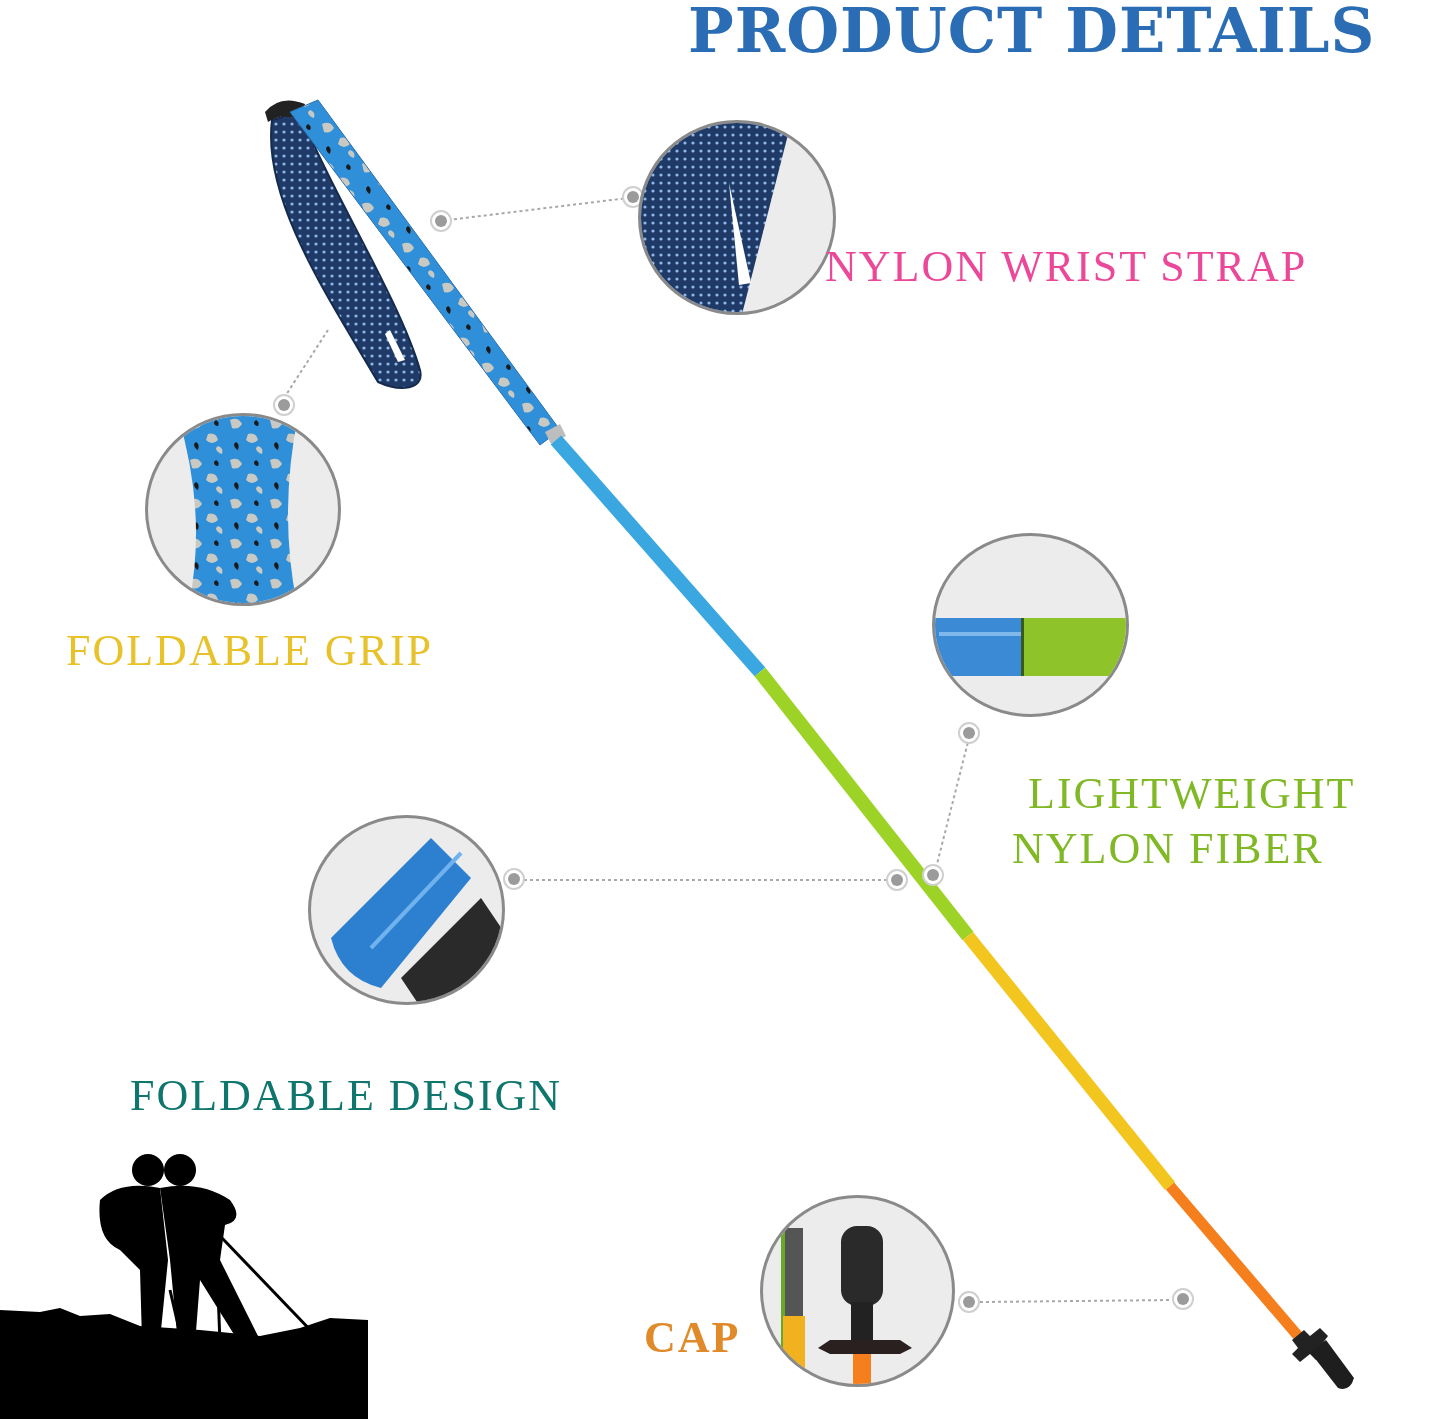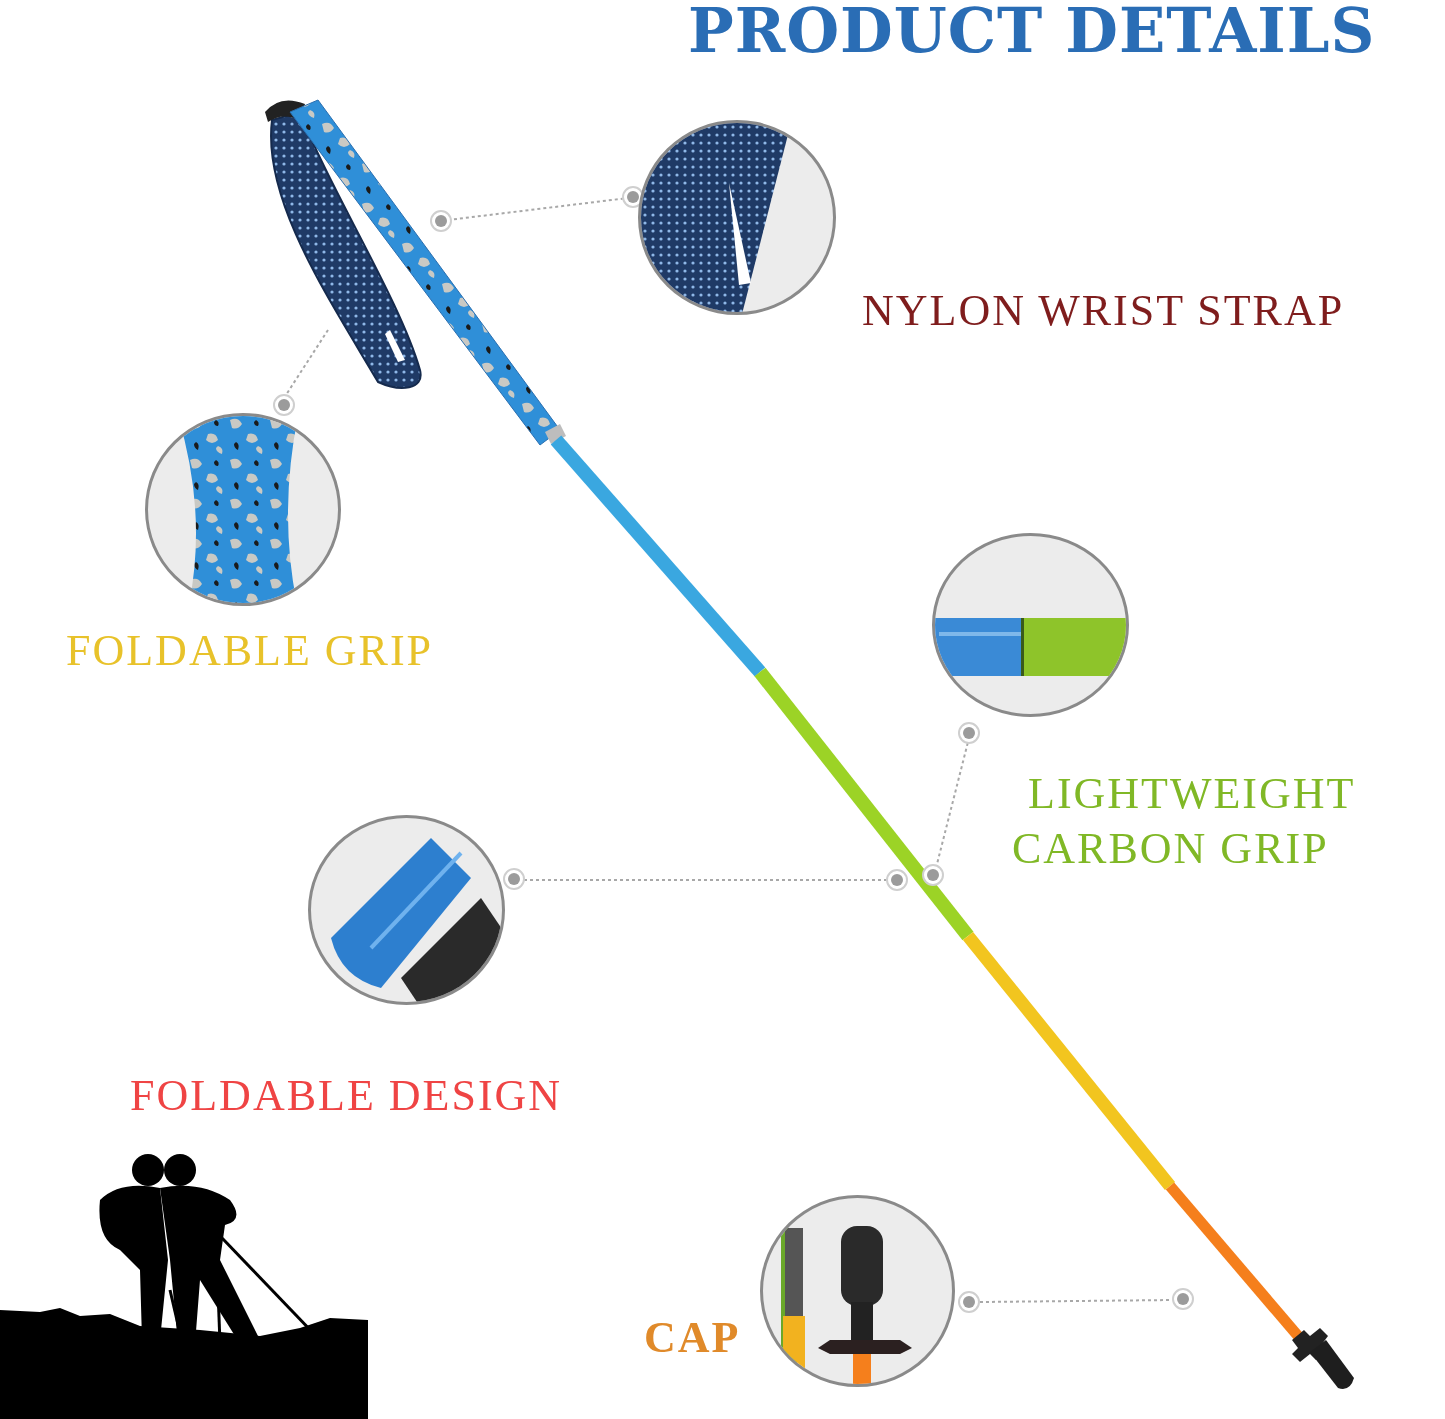--- a/index.html
+++ b/index.html
@@ -104,25 +104,25 @@
     <rect x="18" y="30" width="16" height="162" fill="#6aa82a"></rect>
     <rect x="22" y="30" width="18" height="90" fill="#555"></rect>
     <rect x="20" y="118" width="22" height="74" fill="#f2b21f"></rect>
     <rect x="78" y="28" width="42" height="80" rx="16" fill="#2a2a2a"></rect>
     <rect x="88" y="104" width="22" height="40" fill="#222"></rect>
     <path d="M55 150 l12 -8 l70 0 l12 8 l-12 6 l-70 0 z" fill="#2b2020"></path>
     <rect x="90" y="156" width="18" height="36" fill="#f57f1c"></rect>
   </svg>
 </div>
 
-<div class="label" style="left:862px;top:239px;color:#7f1d1d;margin-top:44px;">NYLON WRIST STRAP</div>
+<div class="label" style="left:825px;top:239px;color:#ec4899;">NYLON WRIST STRAP</div>
 <div class="label" style="left:66px;top:623px;color:#e8c22a;">FOLDABLE GRIP</div>
 <div class="label" style="left:1028px;top:766px;color:#80b826;text-align:right;">LIGHTWEIGHT</div>
-<div class="label" style="left:1012px;top:821px;color:#80b826;">CARBON GRIP</div>
-<div class="label" style="left:130px;top:1068px;color:#ef4444;">FOLDABLE DESIGN</div>
+<div class="label" style="left:1012px;top:821px;color:#80b826;">NYLON FIBER</div>
+<div class="label" style="left:130px;top:1068px;color:#0f766e;">FOLDABLE DESIGN</div>
 <div class="label" style="left:644px;top:1310px;color:#e08a2a;font-weight:bold;">CAP</div>
 
 <svg style="position:absolute;left:0;top:1140px;" width="372" height="279">
   <path d="M0 170 L 40 172 L 60 168 L 80 176 L 110 174 L 140 186 L 200 190 L 260 196 L 300 188 L 330 178 L 368 180 L 368 279 L 0 279 Z" fill="#000"></path>
 
   <circle cx="148" cy="30" r="16" fill="#000"></circle>
   <path d="M100 60 Q 120 40 160 48 L 168 120 L 160 200 L 142 200 L 140 130 L 120 110 Q 96 100 100 60Z" fill="#000"></path>
 
   <circle cx="180" cy="30" r="16" fill="#000"></circle>
   <path d="M160 48 Q 200 40 230 60 Q 245 80 225 85 L 220 120 L 260 200 L 240 204 L 200 140 L 195 204 L 178 204 L 170 120 Z" fill="#000"></path>

